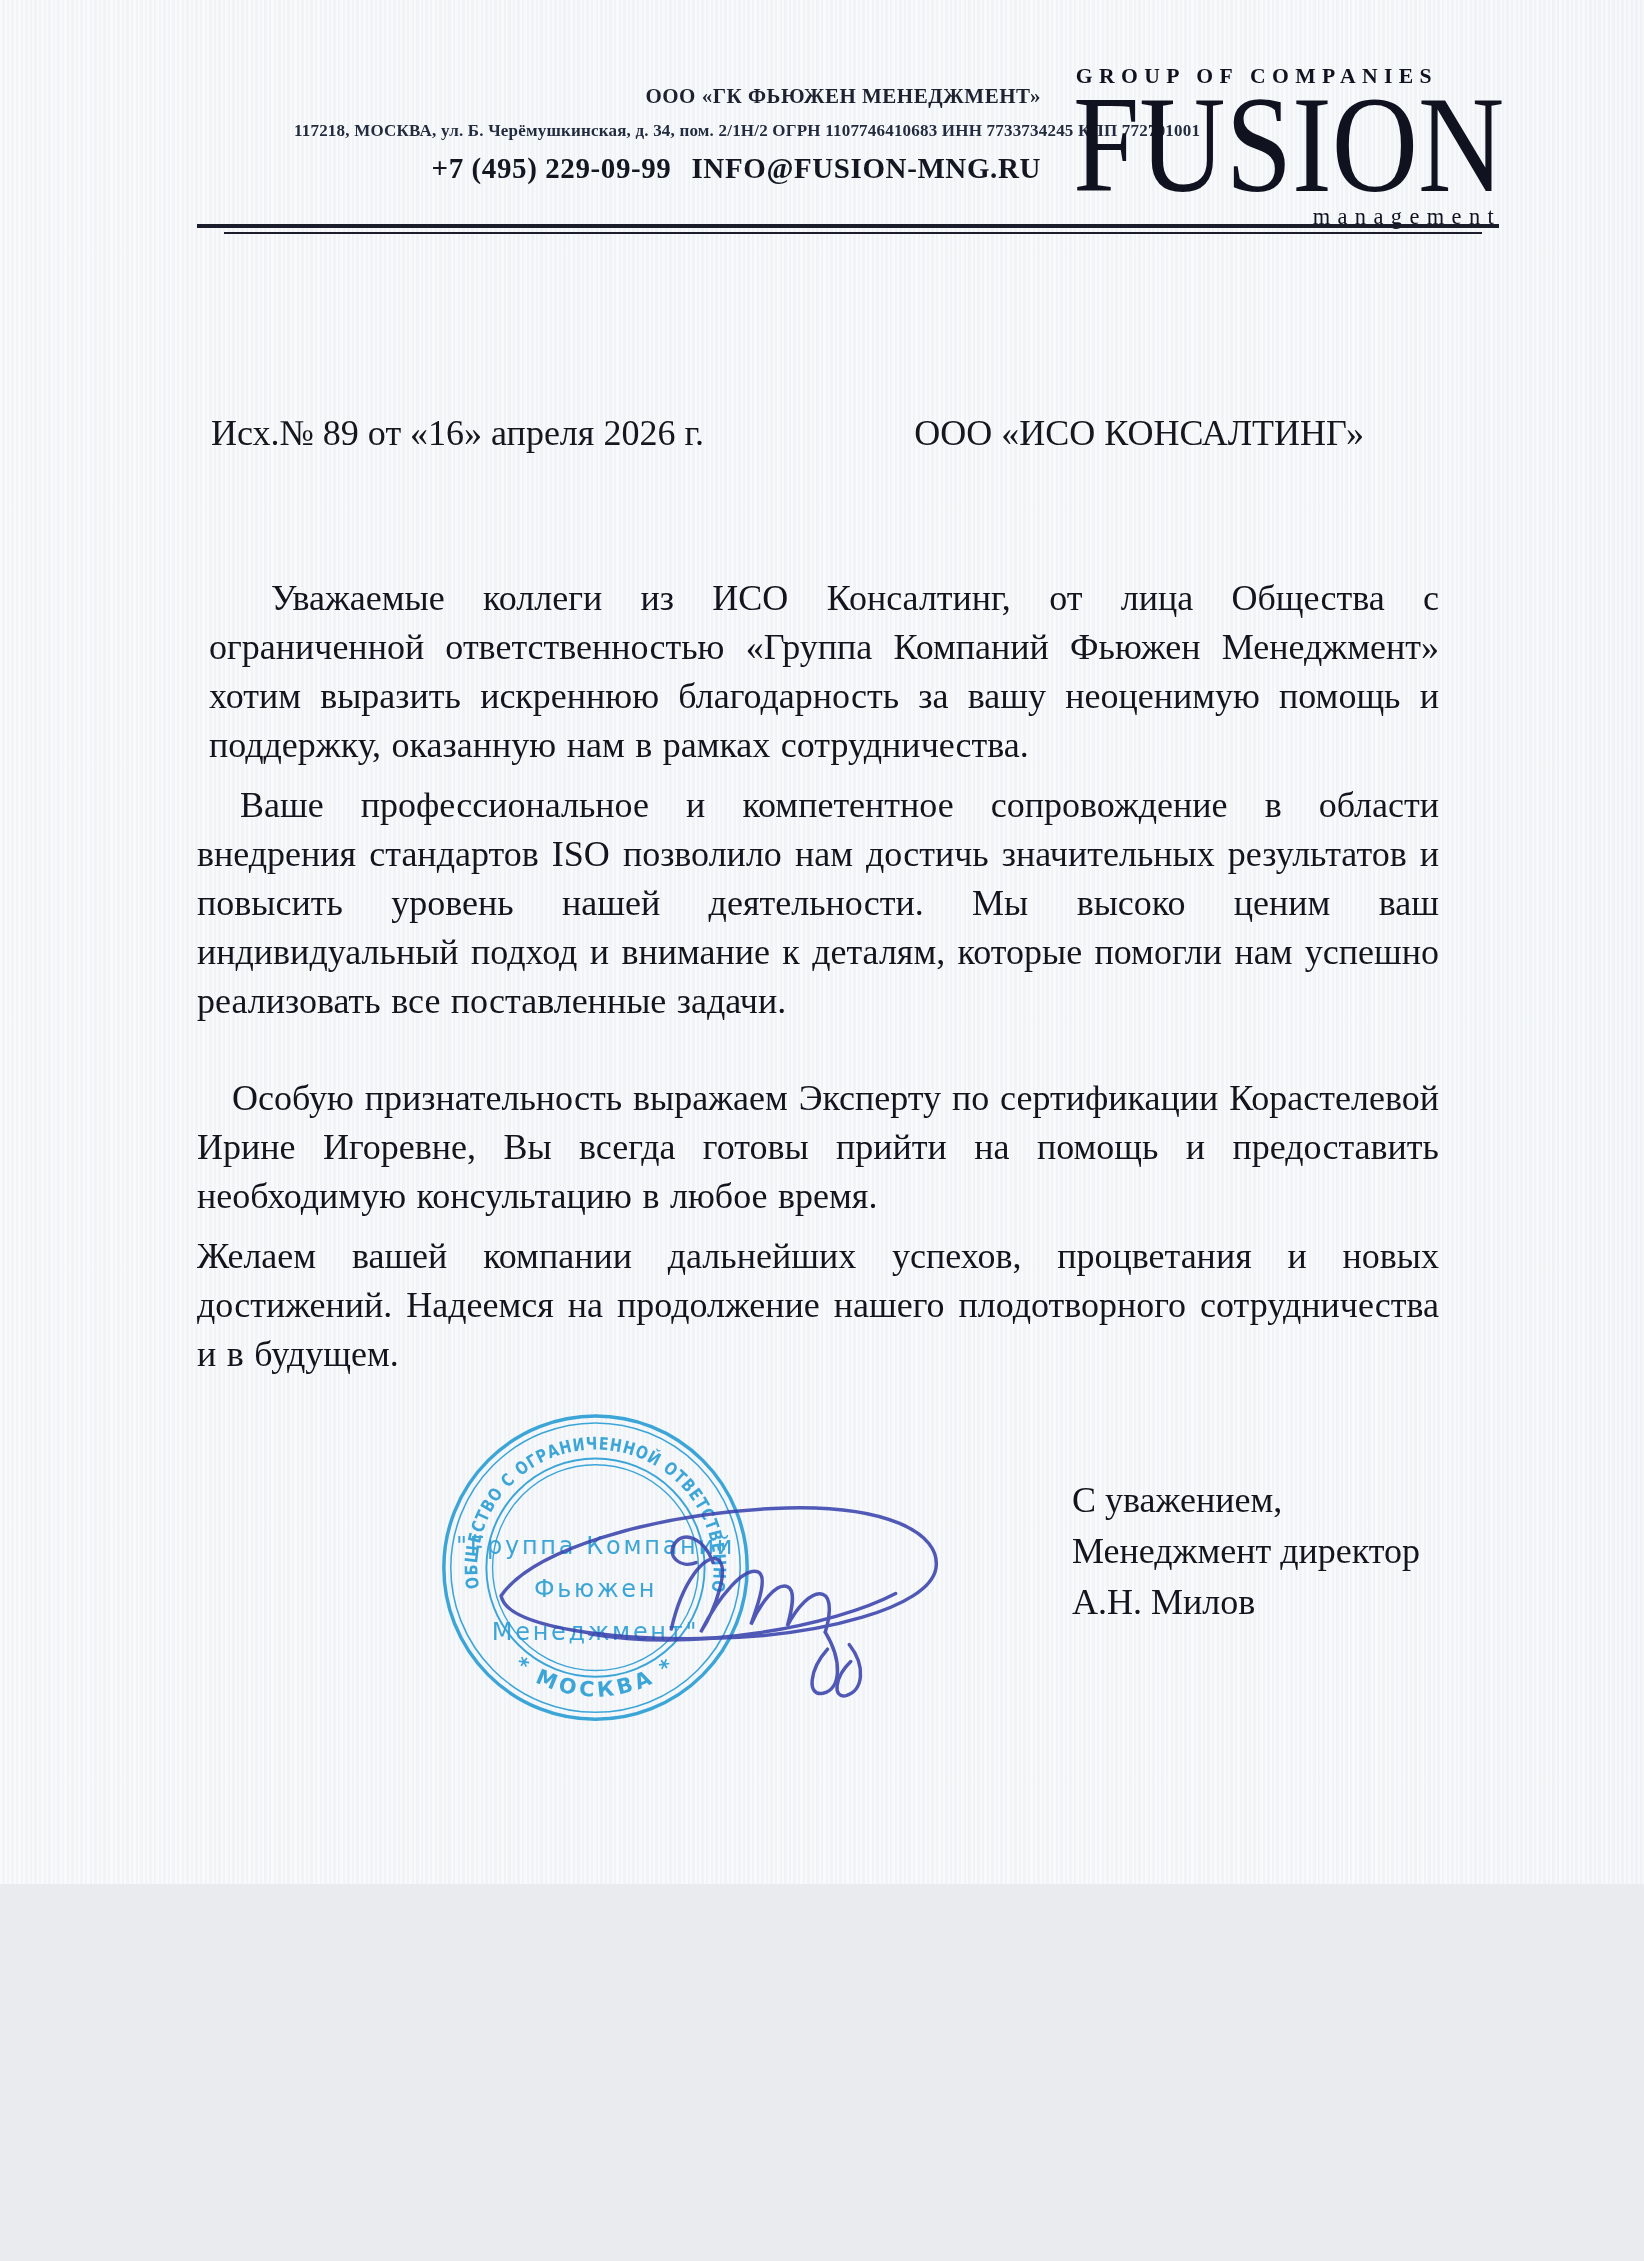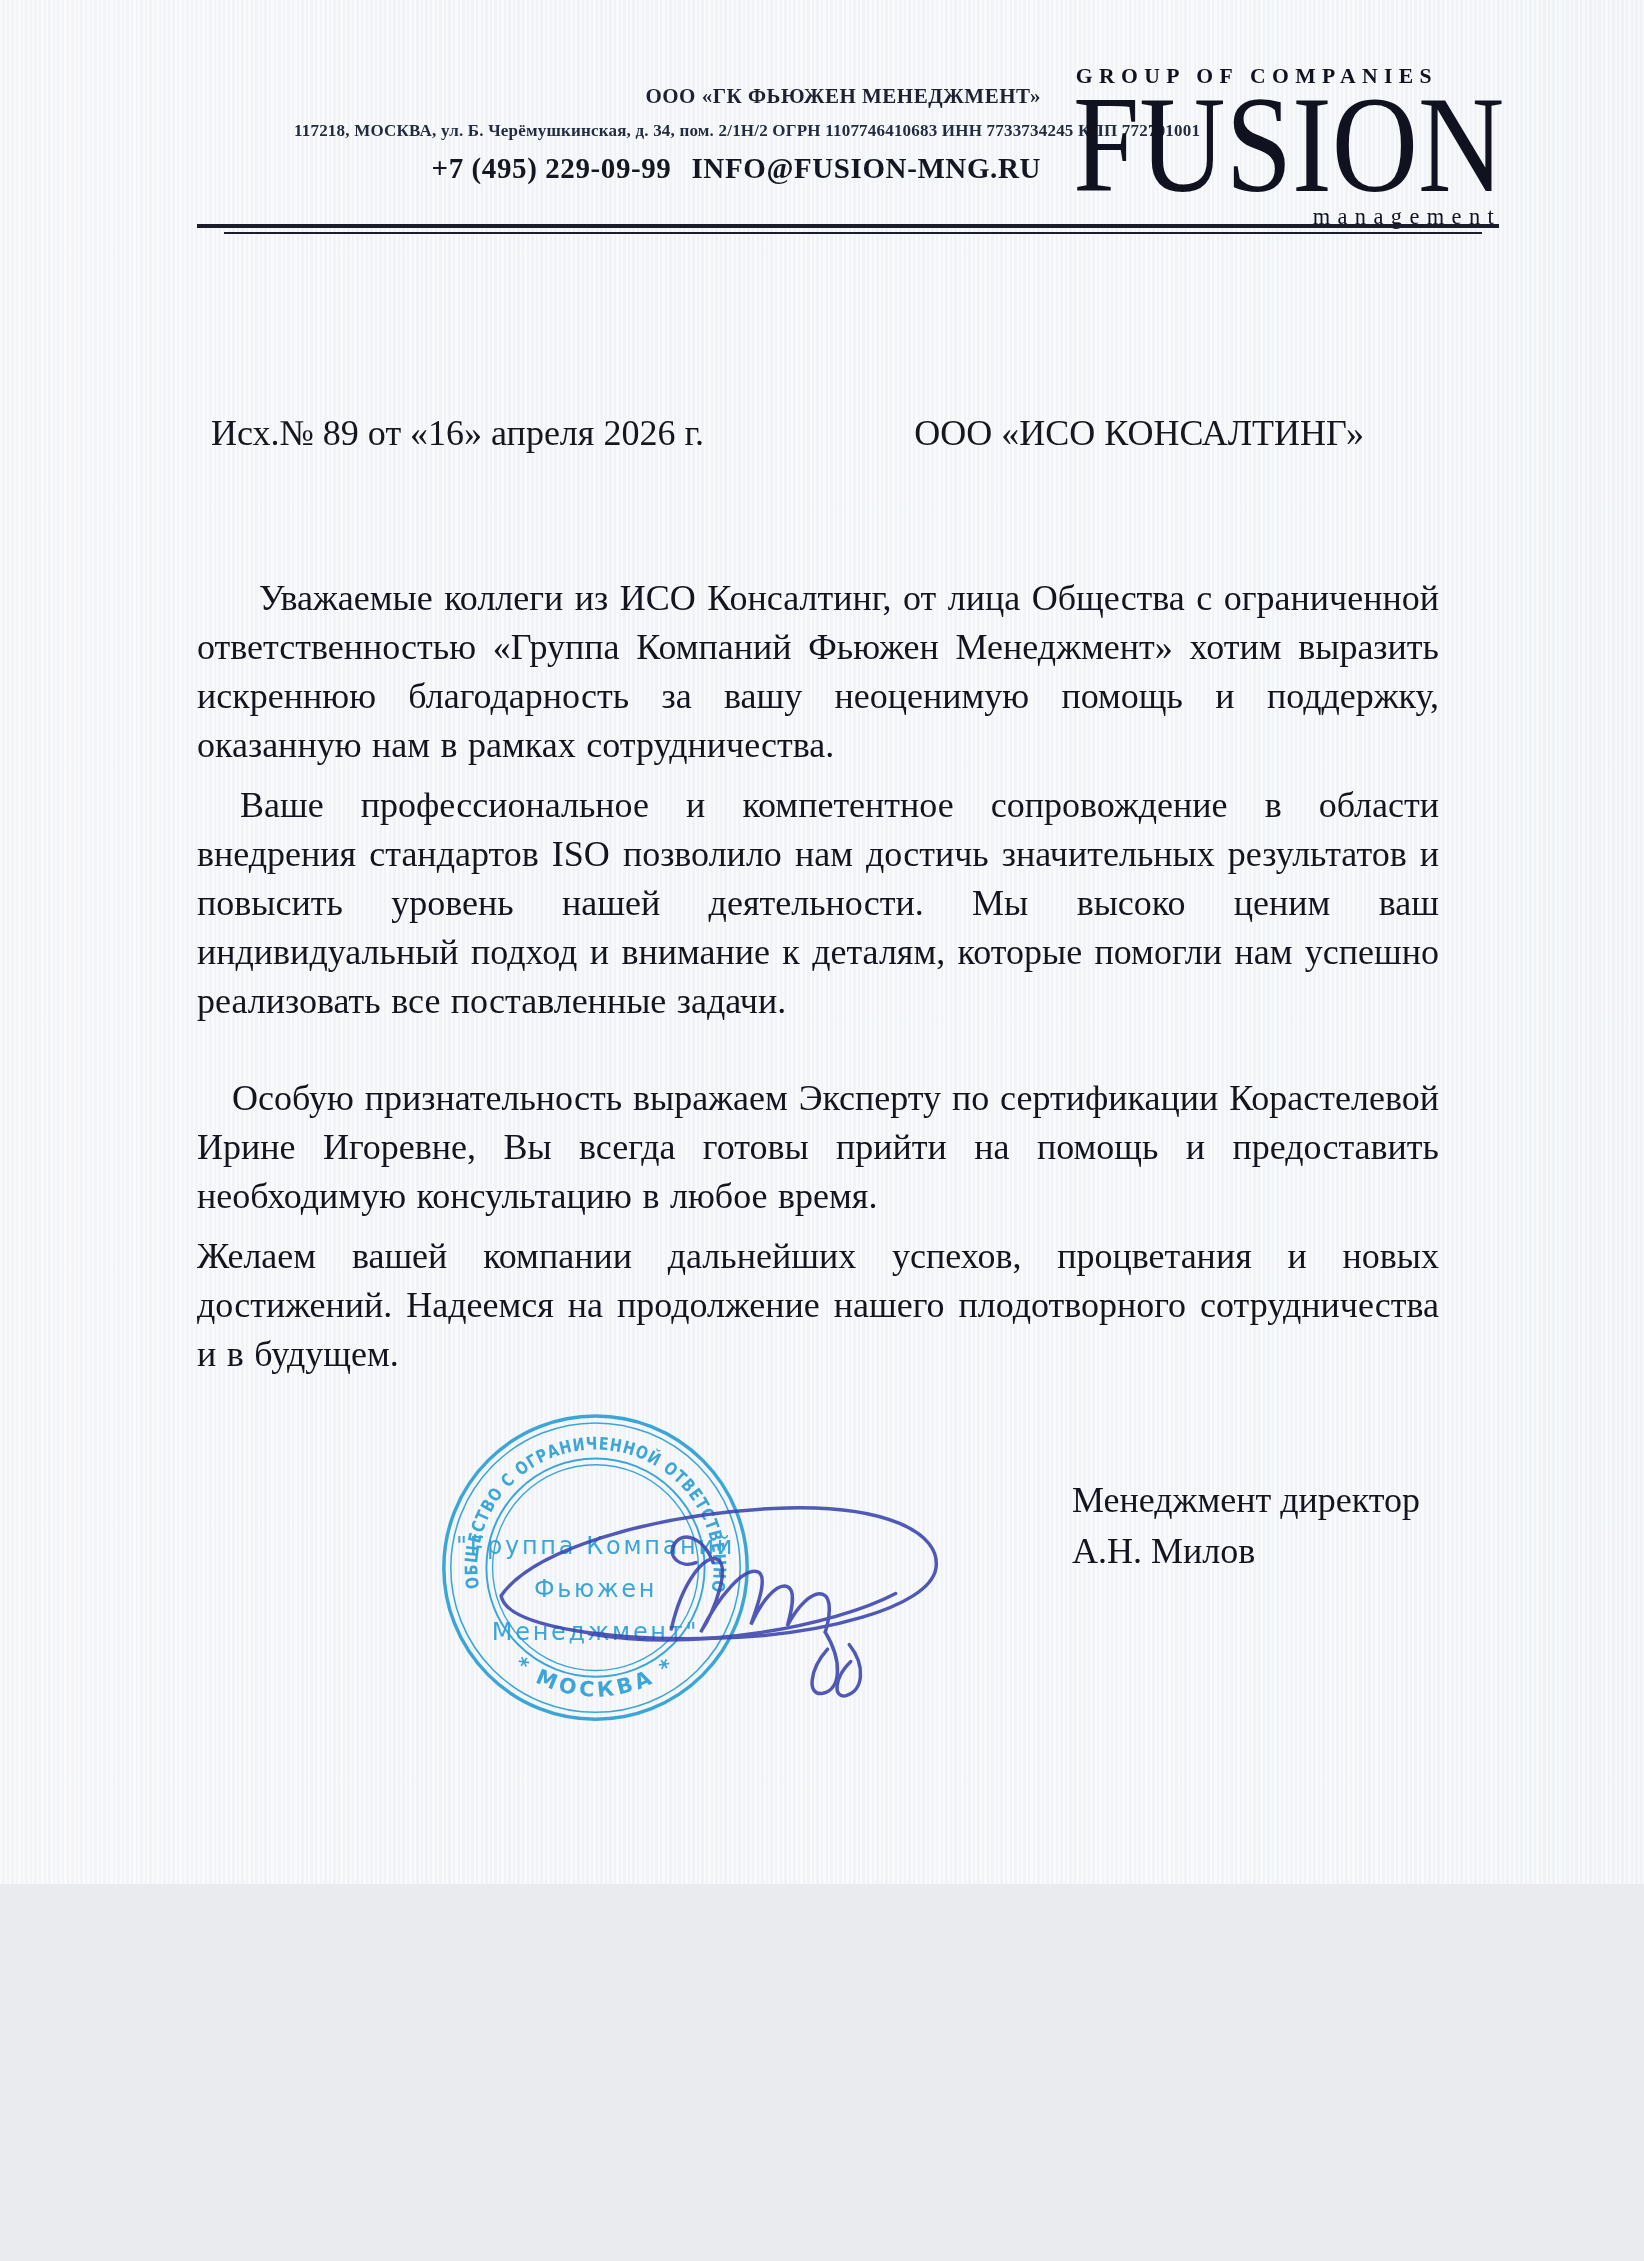--- a/index.html
+++ b/index.html
@@ -25,21 +25,21 @@
   .rule{position:absolute;background:#1b1d2b;}
   .rule1{left:197px;top:224px;width:1302px;height:3.9px;}
   .rule2{left:224px;top:232px;width:1258px;height:2.3px;}
   
   .refline{position:absolute;left:197px;top:412px;width:1244px;display:flex;justify-content:space-between;font-size:36px;}
   .refline .out{padding-left:14px;}
   .refline .addr{padding-right:77px;}
   
   .bodytext{position:absolute;left:197px;top:574px;width:1242px;font-size:36px;line-height:49px;text-align:justify;text-align-last:left;word-spacing:1.5px;color:#13141e;}
   .bodytext p{margin:0 0 10.8px 0;}
-  .bodytext p.p1{text-indent:62px;}
+  .bodytext p.p1{text-indent:62px;margin-left:12px;}
   .bodytext p.p2{text-indent:43px;}
   .bodytext p.p3{text-indent:35px;margin-top:48px;}
   .bodytext p.p4{text-indent:0;}
   
   .signoff{position:absolute;left:1072px;top:1475px;font-size:36px;line-height:51px;color:#13141e;}
   
   .stamp{position:absolute;left:433px;top:1405px;z-index:2;}
   .autograph{position:absolute;left:464px;top:1482px;z-index:3;}
 </style>
 </head>
@@ -74,20 +74,21 @@
   </div>
 
   <div class="bodytext">
     <p class="p1">Уважаемые коллеги из ИСО Консалтинг, от лица Общества с ограниченной ответственностью «Группа Компаний Фьюжен Менеджмент» хотим выразить искреннюю благодарность за вашу неоценимую помощь и поддержку, оказанную нам в рамках сотрудничества.</p>
     <p class="p2">Ваше профессиональное и компетентное сопровождение в области внедрения стандартов ISO позволило нам достичь значительных результатов и повысить уровень нашей деятельности. Мы высоко ценим ваш индивидуальный подход и внимание к деталям, которые помогли нам успешно реализовать все поставленные задачи.</p>
     <p class="p3">Особую признательность выражаем Эксперту по сертификации Корастелевой Ирине Игоревне, Вы всегда готовы  прийти на помощь и предоставить необходимую консультацию в любое время.</p>
     <p class="p4">Желаем вашей компании дальнейших успехов, процветания и новых достижений. Надеемся на продолжение нашего плодотворного сотрудничества и в будущем.</p>
   </div>
 
   <div class="signoff">
+    <div>С уважением,</div>
     <div>Менеджмент директор</div>
     <div>А.Н. Милов</div>
   </div>
 
   <svg class="stamp" width="325" height="333" viewBox="-210 -210 420 430">
     <defs>
       <path id="ringPath" d="M -150.4 26.5 A 152.7 152.7 0 1 1 150.4 26.5" fill="none"></path>
       <path id="bottomPath" d="M -144.3 83.3 A 166.6 166.6 0 0 0 144.3 83.3" fill="none"></path>
     </defs>
     <g stroke="#2d9fd6" fill="none" opacity="0.92">

